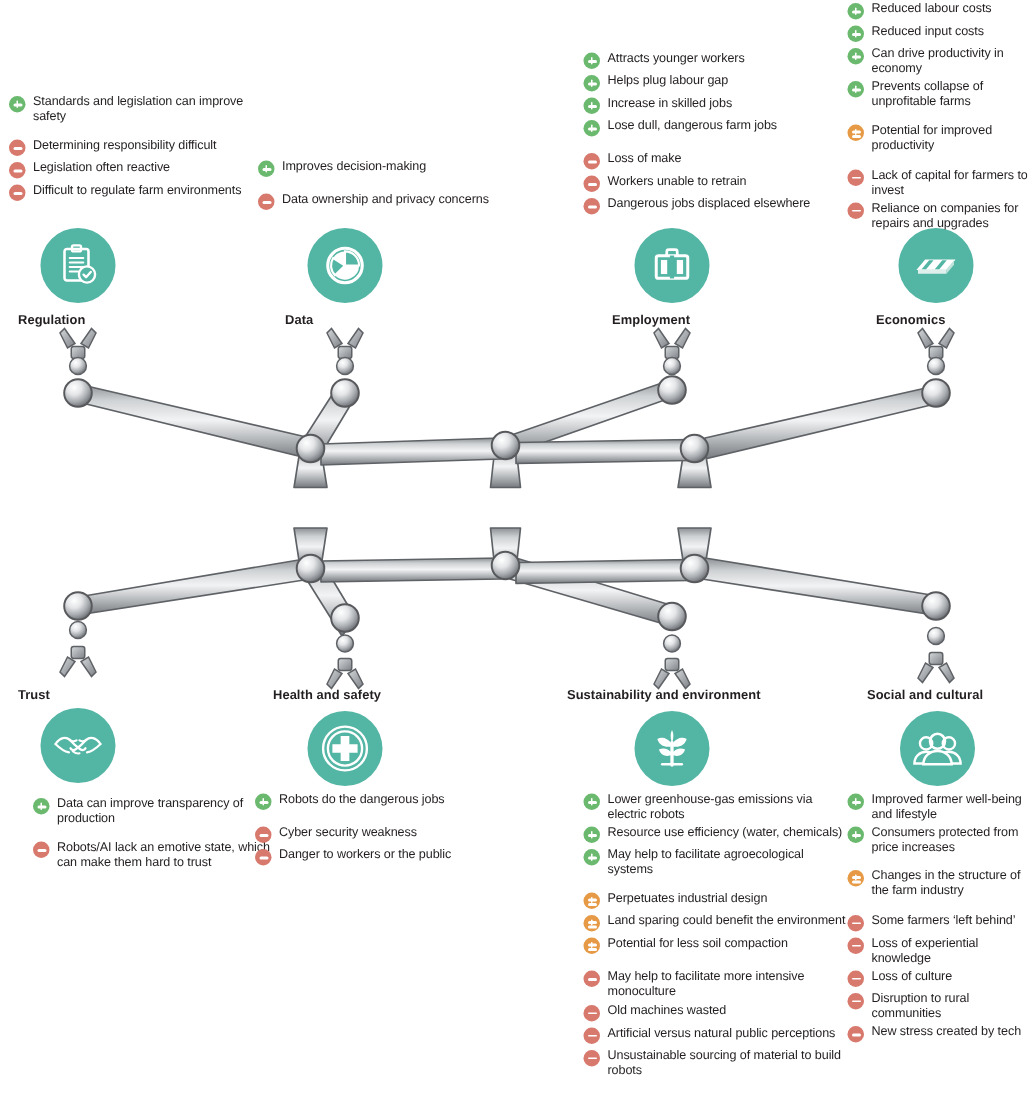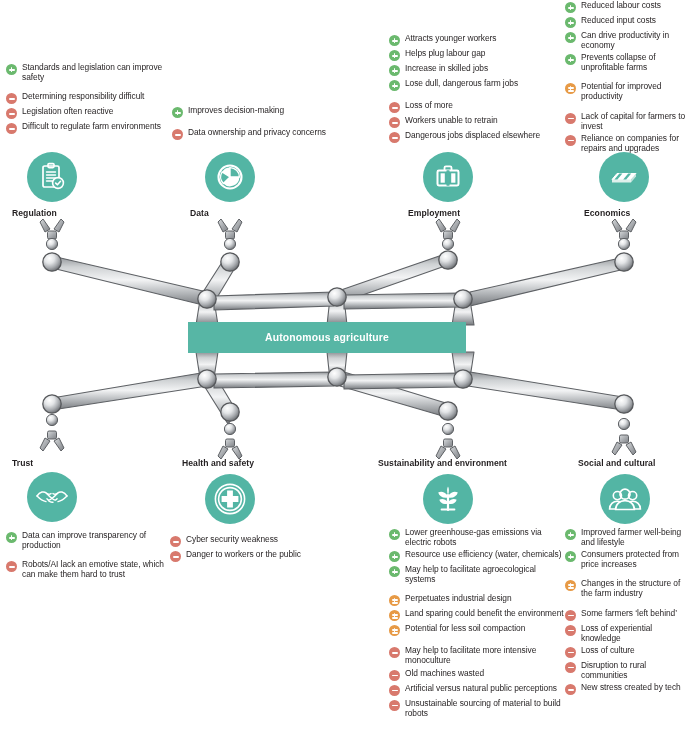--- a/index.html
+++ b/index.html
@@ -219,23 +219,20 @@
 
       <circle cx="207" cy="299" r="9.2" fill="url(#ballG)"></circle>
       <circle cx="337" cy="297" r="9.2" fill="url(#ballG)"></circle>
       <circle cx="463" cy="299" r="9.2" fill="url(#ballG)"></circle>
       <circle cx="207" cy="379" r="9.2" fill="url(#ballG)"></circle>
       <circle cx="337" cy="377" r="9.2" fill="url(#ballG)"></circle>
       <circle cx="463" cy="379" r="9.2" fill="url(#ballG)"></circle>
     </g>
   </svg>
 
-  <div id="center-bar">
-    <span class="cb-text">Autonomous agriculture</span>
-  </div>
 
   <div class="node" style="left:12px;top:152px;width:80px;">
     <div class="circle">
       <svg width="30" height="30" viewBox="0 0 30 30">
         <rect x="6" y="4" width="16" height="21" rx="1.6" fill="none" stroke="#fff" stroke-width="1.7"></rect>
         <rect x="11" y="1.6" width="6" height="4" rx="1" fill="none" stroke="#fff" stroke-width="1.6"></rect>
         <g stroke="#fff" stroke-width="1.4" stroke-linecap="round">
           <line x1="9.5" y1="10" x2="18.5" y2="10"></line>
           <line x1="9.5" y1="13" x2="18.5" y2="13"></line>
           <line x1="9.5" y1="16" x2="18.5" y2="16"></line>
@@ -317,21 +314,21 @@
         <span class="dot pos"></span>
         <span class="txt">Increase in skilled jobs</span>
       </div>
       <div class="bullet">
         <span class="dot pos"></span>
         <span class="txt">Lose dull, dangerous farm jobs</span>
       </div>
       <div class="gap"></div>
       <div class="bullet">
         <span class="dot neg"></span>
-        <span class="txt">Loss of more</span>
+        <span class="txt">Loss of make</span>
       </div>
       <div class="bullet">
         <span class="dot neg"></span>
         <span class="txt">Workers unable to retrain</span>
       </div>
       <div class="bullet">
         <span class="dot neg"></span>
         <span class="txt">Dangerous jobs displaced elsewhere</span>
       </div>
     </div>
@@ -390,21 +387,21 @@
         <path d="M2,11 C5,6.5 9,6 11.5,8.2 C13,9.5 14.5,9.5 16,8.6" fill="none" stroke="#fff" stroke-width="1.5" stroke-linecap="round"></path>
         <path d="M32,11 C29,6.5 25,6 22.5,8.2 C21,9.5 19.5,9.5 18,8.6" fill="none" stroke="#fff" stroke-width="1.5" stroke-linecap="round"></path>
         <path d="M11.5,8.2 C13.5,10.5 15.5,12.5 18.5,14.5 C20,15.5 21.5,15 22,13.8" fill="none" stroke="#fff" stroke-width="1.5" stroke-linecap="round"></path>
         <path d="M22.5,8.2 C20.5,10.5 18.5,12.5 15.5,14.5 C14,15.5 12.5,15 12,13.8" fill="none" stroke="#fff" stroke-width="1.5" stroke-linecap="round"></path>
         <path d="M13.5,15.8 C15,17 16.5,17.6 18,17.2" fill="none" stroke="#fff" stroke-width="1.4" stroke-linecap="round"></path>
         <path d="M2,11 C5,14 8,16 11,16.6" fill="none" stroke="#fff" stroke-width="1.4" stroke-linecap="round"></path>
         <path d="M32,11 C29,14 26,16 23,16.6" fill="none" stroke="#fff" stroke-width="1.4" stroke-linecap="round"></path>
       </svg>
     </div>
   </div>
-  <div class="bullets" style="left:6px;top:530px;width:160px;">
+  <div class="bullets" style="left:22px;top:530px;width:160px;">
       <div class="bullet">
         <span class="dot pos"></span>
         <span class="txt">Data can improve transparency of production</span>
       </div>
       <div class="gap"></div>
       <div class="bullet">
         <span class="dot neg"></span>
         <span class="txt">Robots/AI lack an emotive state, which can make them hard to trust</span>
       </div>
     </div>
@@ -413,20 +410,24 @@
     <div class="label" style="margin-bottom:6px;">Health and safety</div>
     <div class="circle">
       <svg width="34" height="34" viewBox="0 0 34 34">
         <circle cx="17" cy="17" r="14.6" fill="none" stroke="#fff" stroke-width="1.6"></circle>
         <circle cx="17" cy="17" r="11.4" fill="none" stroke="#fff" stroke-width="1.6"></circle>
         <path d="M14.1,8.6 L19.9,8.6 L19.9,14.1 L25.4,14.1 L25.4,19.9 L19.9,19.9 L19.9,25.4 L14.1,25.4 L14.1,19.9 L8.6,19.9 L8.6,14.1 L14.1,14.1 Z" fill="#fff"></path>
       </svg>
     </div>
   </div>
   <div class="bullets" style="left:170px;top:527px;width:170px;">
+      <div class="bullet">
+        <span class="dot pos"></span>
+        <span class="txt">Robots do the dangerous jobs</span>
+      </div>
       <div class="gap"></div>
       <div class="bullet">
         <span class="dot neg"></span>
         <span class="txt">Cyber security weakness</span>
       </div>
       <div class="bullet">
         <span class="dot neg"></span>
         <span class="txt">Danger to workers or the public</span>
       </div>
     </div>

